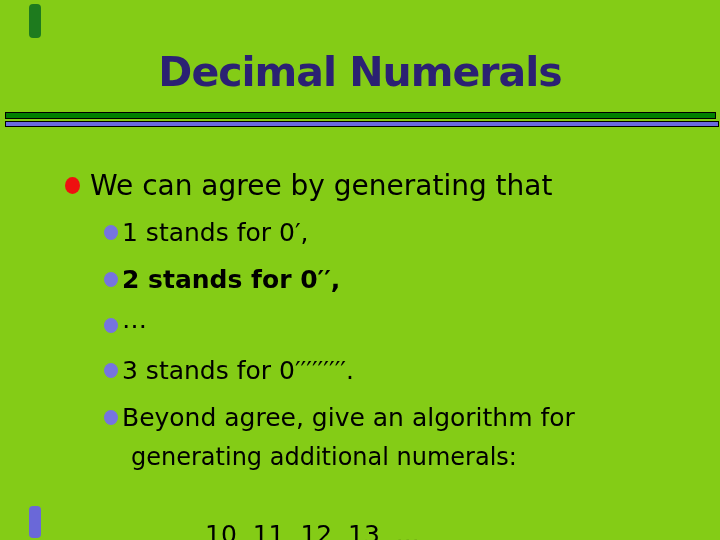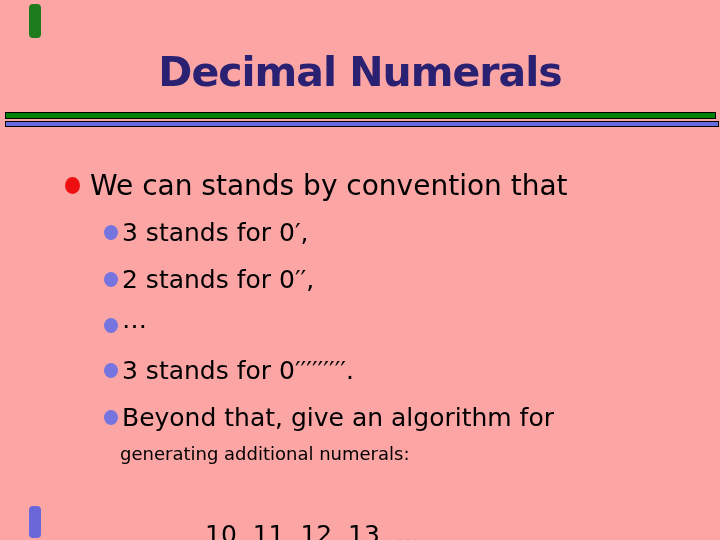--- a/index.html
+++ b/index.html
@@ -1,19 +1,19 @@
 <!DOCTYPE html>
 <html><head>
 <meta charset="utf-8">
 <style>
   html,body{margin:0;padding:0;background:#ffffff;}
   #slide{
     position:relative;
     width:720px;height:540px;
-    background:#fca5a5;
+    background:#84cc16;
     overflow:hidden;
     font-family:"DejaVu Sans","Liberation Sans",sans-serif;
     color:#000000;
   }
   
   .corner-bar{position:absolute;left:29px;width:12px;border-radius:4px;}
   #corner-top{top:4px;height:34px;background:#1E7B1E;}
   #corner-bottom{top:506px;height:32px;background:#6A68D8;}
 
   
@@ -32,54 +32,54 @@
   
   .dot{position:absolute;border-radius:50%;}
   .dot.red{width:15px;height:17px;background:#EE1010;}
   .dot.peri{width:14px;height:15px;background:#7674DF;}
 
   
   .line{position:absolute;white-space:nowrap;}
   #main-text{left:90px;top:169px;font-size:28px;}
   .sub{left:122px;font-size:25px;}
   #sub0{top:218px;}
-  #sub1{top:265px;}
+  #sub1{top:265px;font-weight:bold;}
   #sub2{top:305px;}
   #sub3{top:356px;}
   #sub4{top:403px;}
-  #cont-line2{left:120px;top:443px;font-size:18px;}
+  #cont-line2{left:131px;top:443px;font-size:24px;}
   #cont-line3{left:205px;top:479px;font-size:25px;margin-top:41px;}
 </style>
 </head>
 <body>
 
 <div id="slide">
 
   <div id="corner-top" class="corner-bar"></div>
   <div id="corner-bottom" class="corner-bar"></div>
 
   <div id="title">Decimal Numerals</div>
 
   <div id="rule-green" class="rule"></div>
   <div id="rule-blue" class="rule"></div>
 
   <span class="dot red" style="left:65px;top:177px;"></span>
-  <div id="main-text" class="line">We can stands by convention that</div>
+  <div id="main-text" class="line">We can agree by generating that</div>
 
   <span class="dot peri" style="left:104px;top:225px;"></span>
-  <div id="sub0" class="line sub">3 stands for 0′,</div>
+  <div id="sub0" class="line sub">1 stands for 0′,</div>
 
   <span class="dot peri" style="left:104px;top:272px;"></span>
   <div id="sub1" class="line sub">2 stands for 0′′,</div>
 
   <span class="dot peri" style="left:104px;top:318px;"></span>
   <div id="sub2" class="line sub">…</div>
 
   <span class="dot peri" style="left:104px;top:363px;"></span>
   <div id="sub3" class="line sub">3 stands for 0′′′′′′′′′.</div>
 
   <span class="dot peri" style="left:104px;top:410px;"></span>
-  <div id="sub4" class="line sub">Beyond that, give an algorithm for</div>
+  <div id="sub4" class="line sub">Beyond agree, give an algorithm for</div>
 
   <div id="cont-line2" class="line">generating additional numerals:</div>
   <div id="cont-line3" class="line">10, 11, 12, 13, ...</div>
 
 </div>
 
 </body></html>

